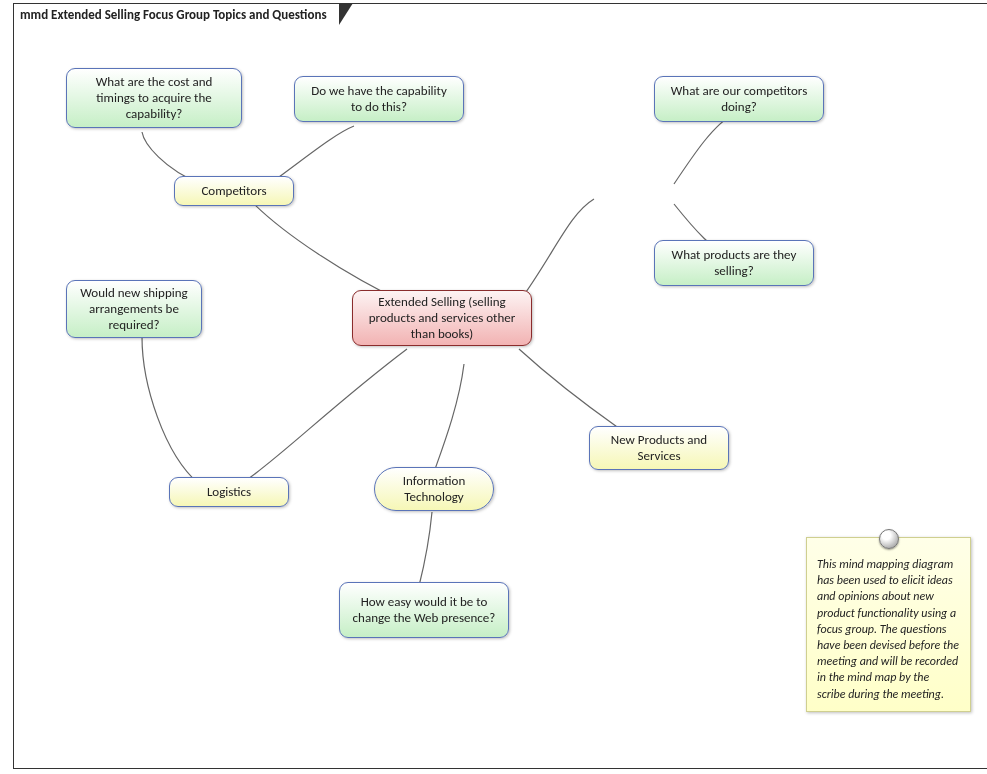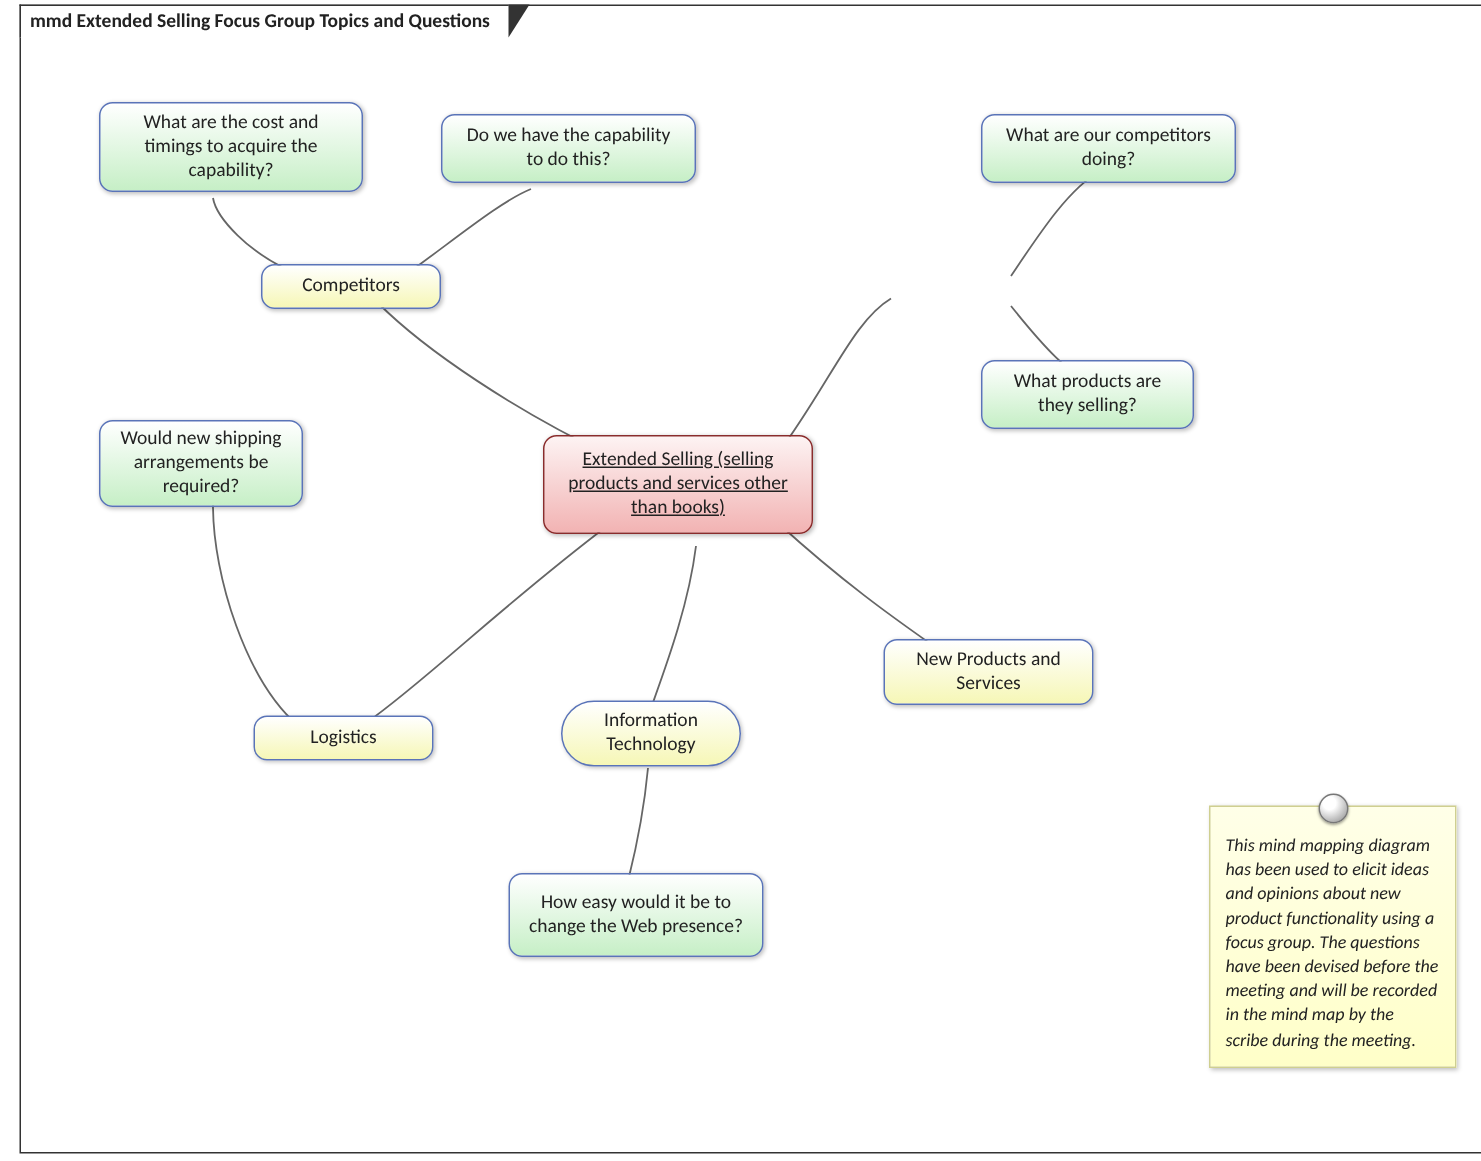--- a/index.html
+++ b/index.html
@@ -148,21 +148,21 @@
 
     <path d="M 660 180 C 680 150, 700 120, 720 110"></path>
 
     <path d="M 660 200 C 680 225, 700 248, 720 255"></path>
 
     <path d="M 185 480 C 150 450, 128 380, 128 333"></path>
 
     <path d="M 418 508 C 415 540, 408 570, 405 582"></path>
   </svg>
 
-  <div class="node central" style="left:348px; top:286px; width:180px; height:66px;text-decoration:underline;">
+  <div class="node central" style="left:338px; top:286px; width:180px; height:56px;">
     <span>Extended Selling (selling products and services other than books)</span>
   </div>
 
   <div class="node topic" style="left:160px; top:172px; width:120px; height:30px;">
     <span>Competitors</span>
   </div>
 
 
   <div class="node topic" style="left:155px; top:473px; width:120px; height:30px;">
     <span>Logistics</span>
@@ -181,21 +181,21 @@
   </div>
 
   <div class="node question" style="left:280px; top:72px; width:170px; height:46px;">
     <span>Do we have the capability to do this?</span>
   </div>
 
   <div class="node question" style="left:640px; top:72px; width:170px; height:46px;">
     <span>What are our competitors doing?</span>
   </div>
 
-  <div class="node question" style="left:640px; top:236px; width:142px; height:46px;">
+  <div class="node question" style="left:640px; top:236px; width:160px; height:46px;">
     <span>What products are they selling?</span>
   </div>
 
   <div class="node question" style="left:52px; top:276px; width:136px; height:58px;">
     <span>Would new shipping arrangements be required?</span>
   </div>
 
   <div class="node question" style="left:325px; top:578px; width:170px; height:56px;">
     <span>How easy would it be to change the Web presence?</span>
   </div>

